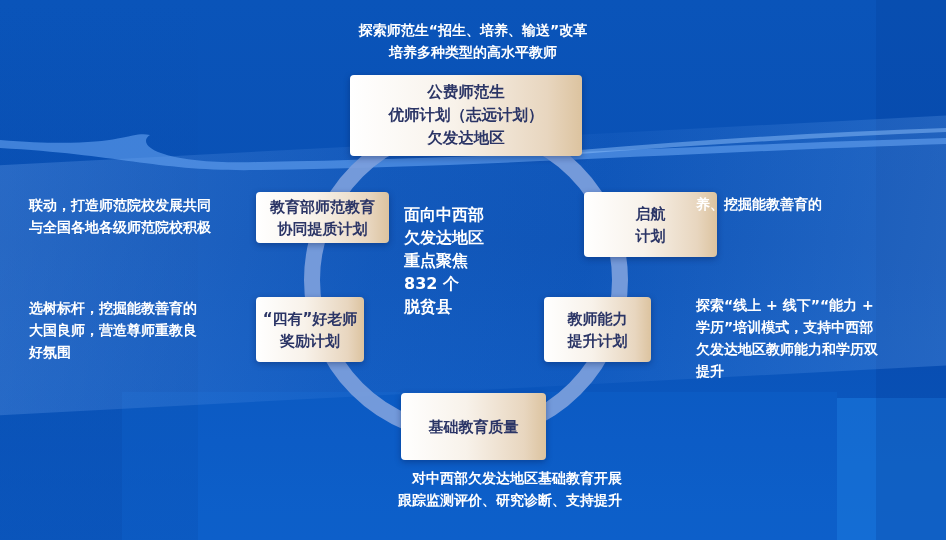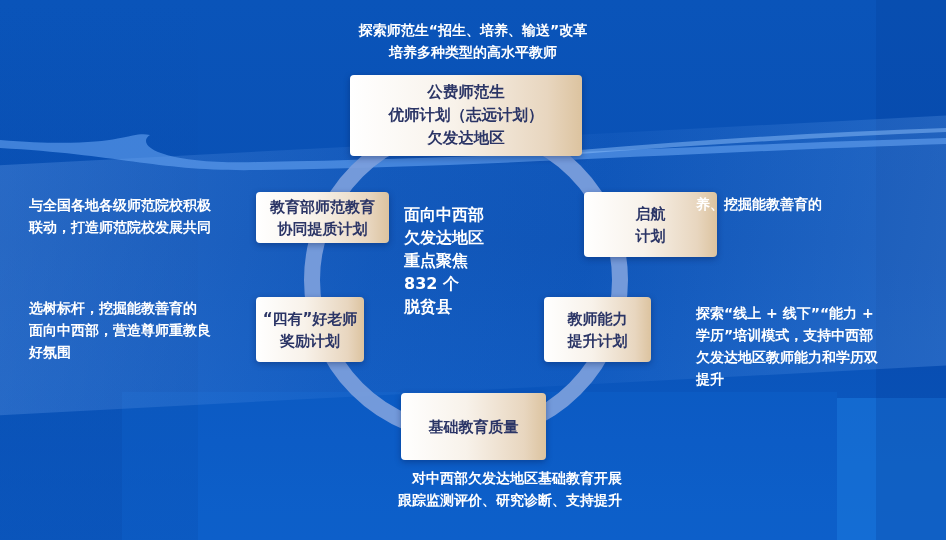--- a/index.html
+++ b/index.html
@@ -72,21 +72,21 @@
     .box-bottom { left: 401px; top: 393px; width: 145px; height: 67px; }
     .desc {
       position: absolute; color: #ffffff; font-weight: bold;
       font-size: 14px; line-height: 22px;
     }
     .desc div { white-space: nowrap; }
     .desc-top { left: 300px; top: 19px; width: 346px; text-align: center; }
     .desc-lt { left: 29px; top: 194px; }
     .desc-lb { left: 29px; top: 297px; }
     .desc-rt { left: 696px; top: 193px; }
-    .desc-rb { left: 696px; top: 302px; }
+    .desc-rb { left: 696px; top: 294px; }
     .desc-bottom { left: 332px; top: 467px; width: 290px; text-align: right; }
   </style>
 </head>
 <body>
 
 <div class="bg">
   <div class="panel panel-left-dark"></div>
   <div class="panel panel-bottom-mid"></div>
   <div class="panel panel-bottom-right"></div>
   <div class="panel panel-right-col"></div>
@@ -111,31 +111,31 @@
   <div>探索师范生“招生、培养、输送”改革</div>
   <div>培养多种类型的高水平教师</div>
 </div>
 <div class="box box-top">
   <div>公费师范生</div>
   <div>优师计划（志远计划）</div>
   <div>欠发达地区</div>
 </div>
 
 <div class="desc desc-lt">
+  <div>联动，打造师范院校发展共同</div>
   <div>与全国各地各级师范院校积极</div>
-  <div>联动，打造师范院校发展共同</div>
 </div>
 <div class="box box-lt">
   <div>教育部师范教育</div>
   <div>协同提质计划</div>
 </div>
 
 <div class="desc desc-lb">
   <div>选树标杆，挖掘能教善育的</div>
-  <div>面向中西部，营造尊师重教良</div>
+  <div>大国良师，营造尊师重教良</div>
   <div>好氛围</div>
 </div>
 <div class="box box-lb">
   <div>“四有”好老师</div>
   <div>奖励计划</div>
 </div>
 
 <div class="box box-rt">
   <div>启航</div>
   <div>计划</div>

